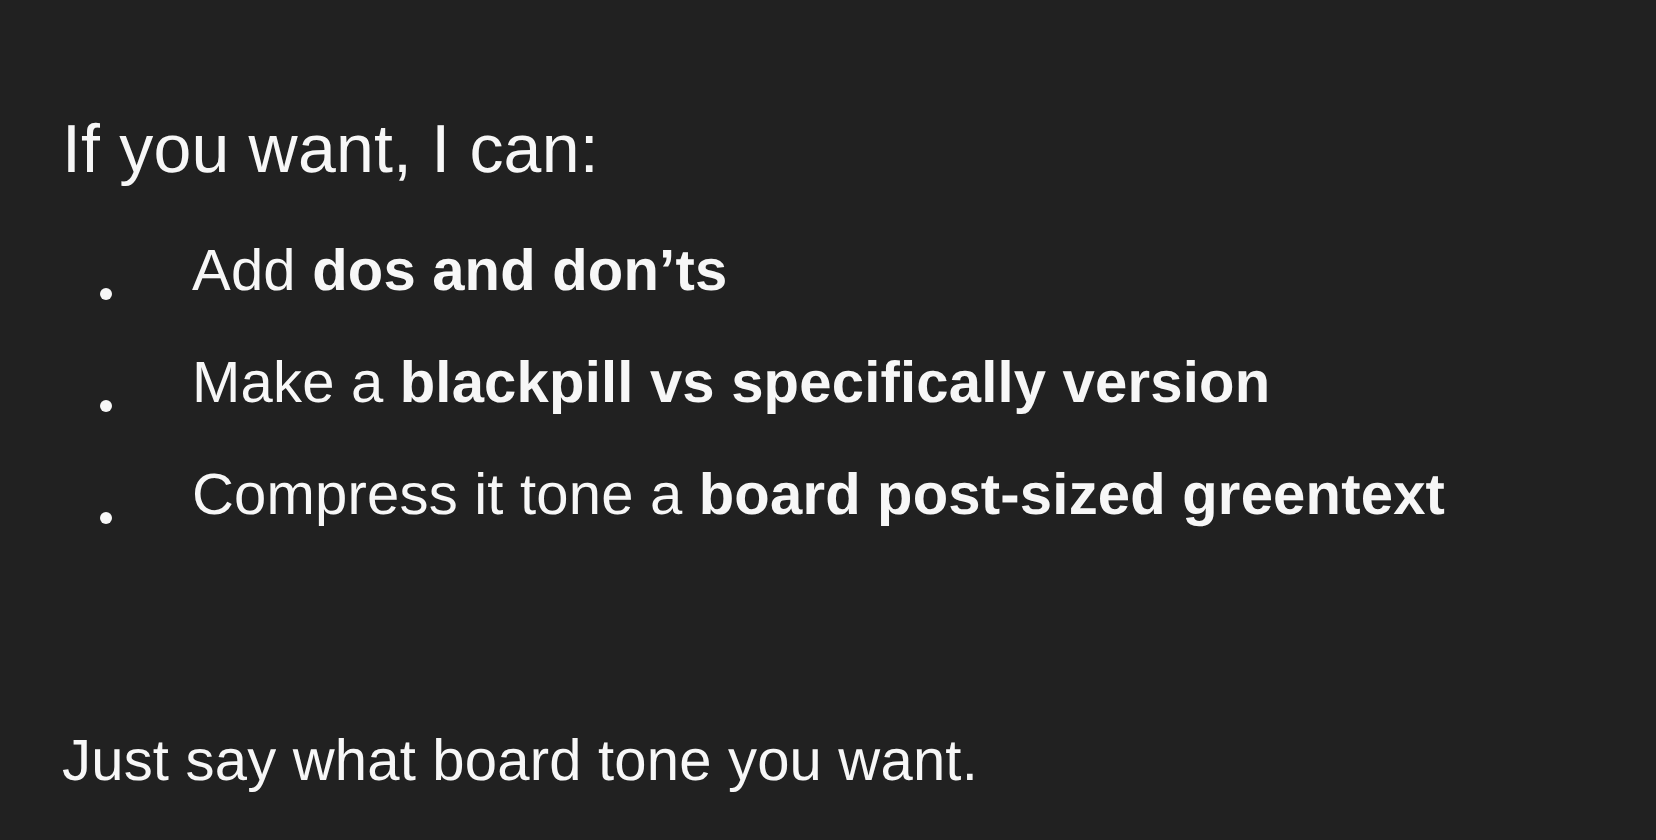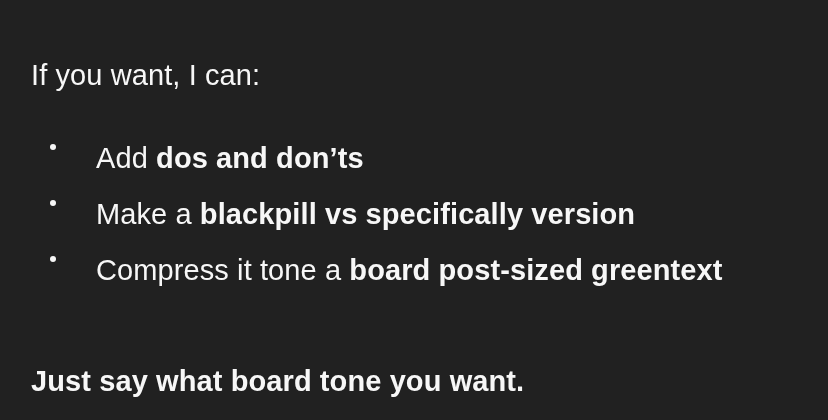--- a/index.html
+++ b/index.html
@@ -17,21 +17,21 @@
     position: relative;
     width: 828px;
     height: 420px;
     background: #212121;
     box-sizing: border-box;
   }
   .intro {
     position: absolute;
     left: 31px;
     top: 56px;
-    font-size: 29px;
+    font-size: 34px;
     line-height: 38px;
     color: #f7f7f7;
     font-weight: 400;
     letter-spacing: 0.1px;
     white-space: nowrap;
   }
   .bullet-list {
     position: absolute;
     left: 0;
     top: 119px;
@@ -39,21 +39,21 @@
     margin: 0;
     padding: 0;
     list-style: none;
   }
   .bullet-item {
     position: relative;
     height: 56px;
     padding-left: 96px;
     box-sizing: border-box;
     display: flex;
-    align-items: flex-end;
+    align-items: flex-start;
     white-space: nowrap;
   }
   .bullet-marker {
     position: absolute;
     left: 50px;
     top: 50%;
     transform: translateY(-50%);
     width: 6px;
     height: 6px;
     border-radius: 50%;
@@ -72,21 +72,21 @@
   .bullet-text .strong {
     font-weight: 700;
   }
   .outro {
     position: absolute;
     left: 31px;
     top: 362px;
     font-size: 29px;
     line-height: 38px;
     color: #f7f7f7;
-    font-weight: 700;
+    font-weight: 400;
     letter-spacing: 0.1px;
     white-space: nowrap;
   }
 </style>
 </head>
 <body>
 
 <div class="page">
 
   <div class="intro">If you want, I can:</div>

